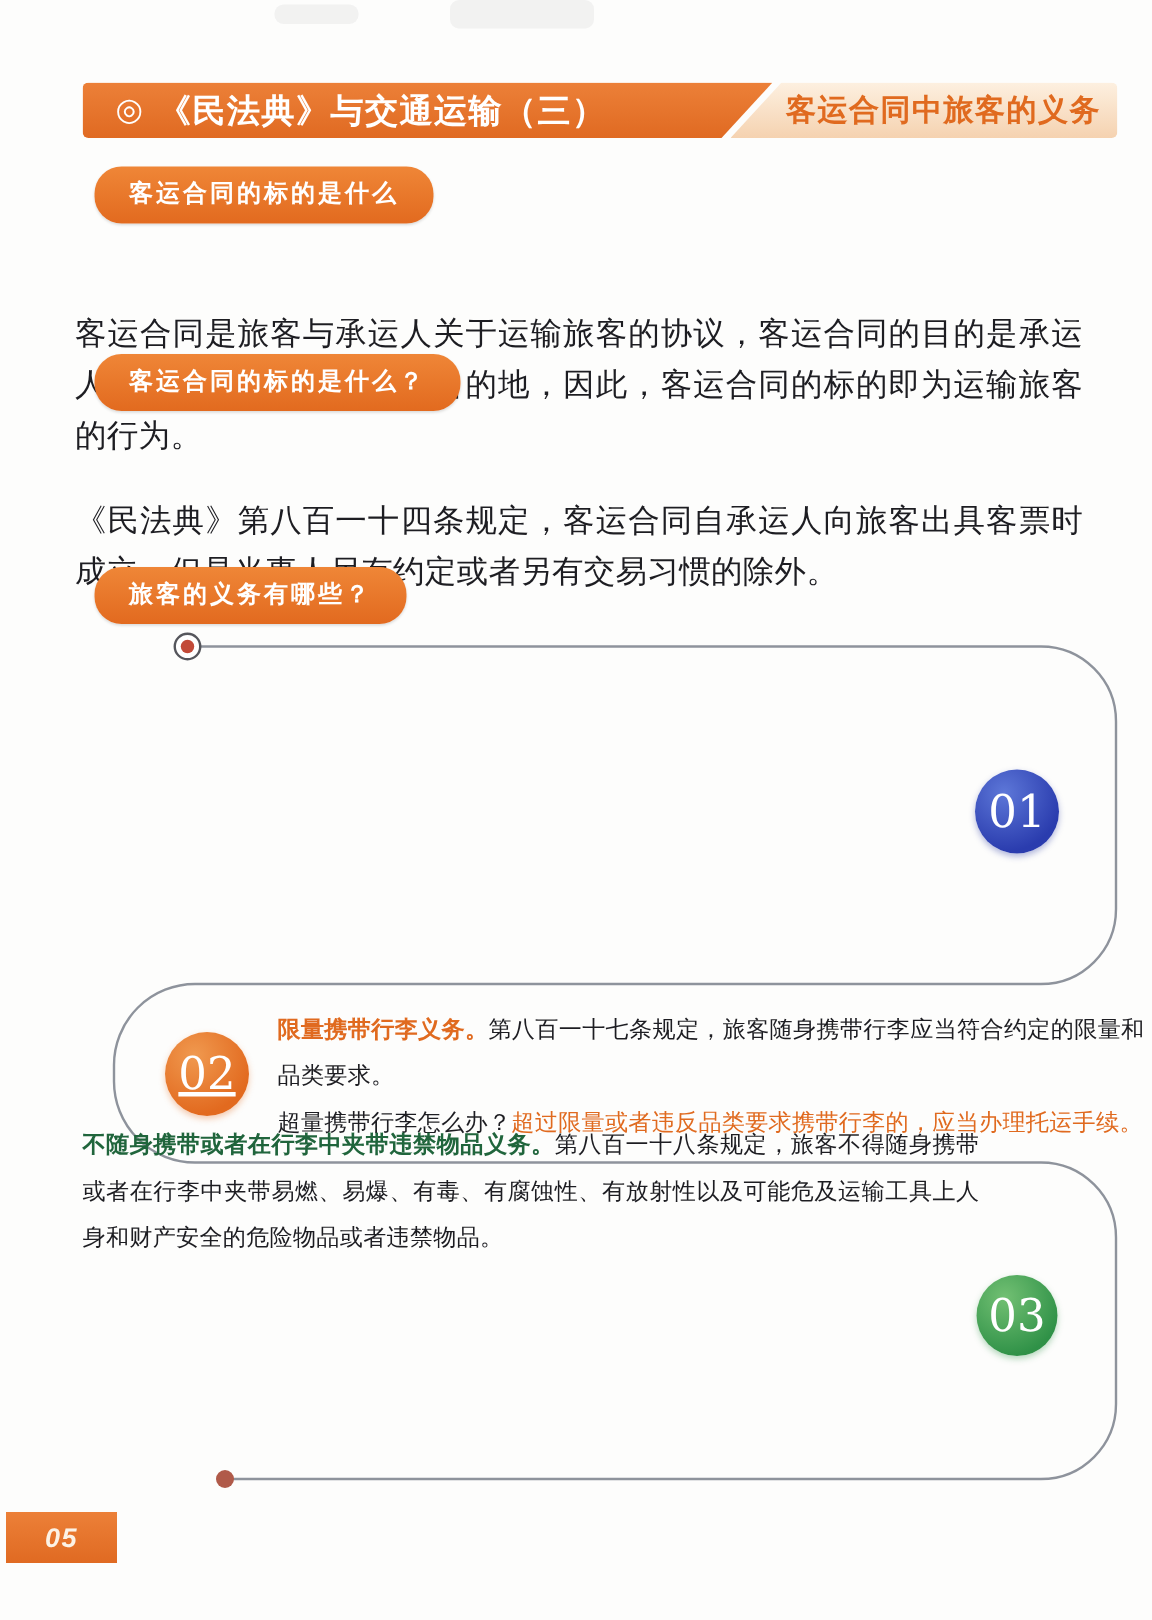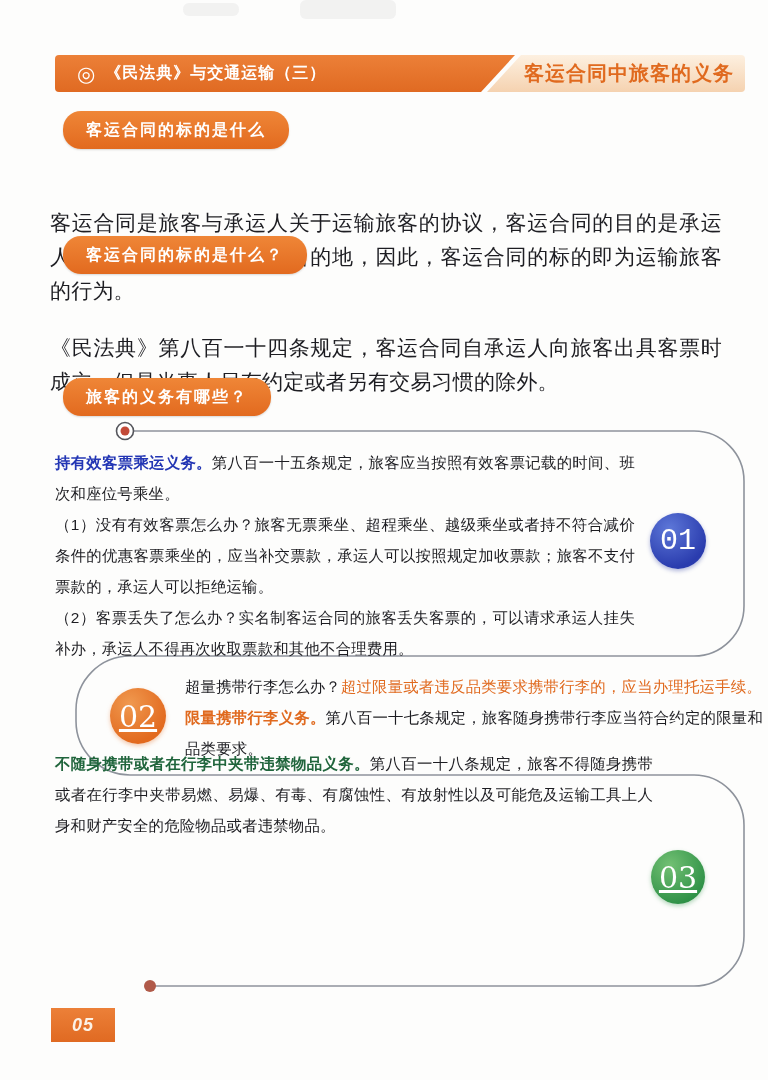--- a/index.html
+++ b/index.html
@@ -9,21 +9,21 @@
   
   .smudge{position:absolute;background:#ededed;border-radius:6px;opacity:.75;}
 
   
   .banner{position:absolute;top:55px;left:55px;width:690px;height:37px;}
   .banner-left{position:absolute;left:0;top:0;width:460px;height:37px;
     background:linear-gradient(180deg,#ec8038,#e06a22);
     clip-path:polygon(0 0,100% 0,calc(100% - 34px) 100%,0 100%);
     border-radius:4px 0 0 4px;display:flex;align-items:center;color:#fff;}
   .banner-left .bullseye{font-size:21px;margin:0 10px 0 22px;line-height:37px;}
-  .banner-left .btitle{font-size:16px;font-weight:700;letter-spacing:1px;}
+  .banner-left .btitle{font-size:22px;font-weight:700;letter-spacing:1px;}
   .banner-right{position:absolute;left:432px;top:0;width:258px;height:37px;
     background:linear-gradient(180deg,#fdf0e0,#f5d2b0);
     clip-path:polygon(34px 0,100% 0,100% 100%,0 100%);
     border-radius:0 4px 4px 0;display:flex;align-items:center;justify-content:center;}
   .banner-right .bsub{font-size:20px;font-weight:700;color:#e06a1f;letter-spacing:1px;padding-left:26px;}
 
   
   .pill{position:absolute;left:63px;height:38px;line-height:38px;padding:0 23px;
     background:linear-gradient(180deg,#ef8637,#e26a1f);
     border-radius:18px;color:#fff;font-size:16px;font-weight:700;letter-spacing:2px;
@@ -38,32 +38,32 @@
     text-align:justify;letter-spacing:.2px;}
   .card-text p{margin:0;}
   .lead-blue{color:#2336b4;font-weight:700;}
   .lead-orange{color:#e06a1f;font-weight:700;}
   .lead-green{color:#20653c;font-weight:700;}
   .ans-orange{color:#e06a1f;}
 
   
   .num-circle{position:absolute;border-radius:50%;display:flex;align-items:center;justify-content:center;
     color:#fff;font-family:"DejaVu Serif",serif;font-size:30px;}
-  .num-blue{background:radial-gradient(circle at 35% 28%,#5d77d8,#2a3cae 72%);box-shadow:0 2px 4px rgba(30,47,158,.35);font-family:Liberation Mono, monospace;}
+  .num-blue{background:radial-gradient(circle at 35% 28%,#5d77d8,#2a3cae 72%);box-shadow:0 2px 4px rgba(30,47,158,.35);}
   .num-orange{background:radial-gradient(circle at 35% 28%,#f0994f,#e26a1f 72%);box-shadow:0 2px 4px rgba(226,106,31,.35);text-decoration:underline;}
-  .num-green{background:radial-gradient(circle at 35% 28%,#72c073,#2f9147 75%);box-shadow:0 2px 4px rgba(47,145,71,.35);text-decoration:underline;}
+  .num-green{background:radial-gradient(circle at 35% 28%,#72c073,#2f9147 75%);box-shadow:0 2px 4px rgba(47,145,71,.35);}
 
   
   #flow-svg{position:absolute;left:0;top:420px;}
 
   
-  .page-num{position:absolute;left:4px;top:1008px;width:64px;height:34px;
+  .page-num{position:absolute;left:4px;top:1008px;width:74px;height:34px;
     background:linear-gradient(180deg,#ec8038,#e06a22);color:#fcf2e6;
     display:flex;align-items:center;justify-content:center;
-    font-size:18px;font-weight:700;font-style:italic;letter-spacing:1px;margin-left:47px;}
+    font-size:18px;font-weight:700;font-style:italic;letter-spacing:1px;}
 </style>
 </head>
 <body>
 
 <div id="page">
 
   <div class="smudge" style="left:183px;top:3px;width:56px;height:13px;"></div>
   <div class="smudge" style="left:300px;top:0;width:96px;height:19px;"></div>
 
   <div class="banner">
@@ -86,35 +86,28 @@
 
   <svg id="flow-svg" width="768" height="580" viewBox="0 0 768 580">
     <path d="M 134 11 L 694 11 A 50 50 0 0 1 744 61 L 744 186 A 50 50 0 0 1 694 236
              L 130 236 A 54 54 0 0 0 76 290 L 76 301 A 54 54 0 0 0 130 355
              L 694 355 A 50 50 0 0 1 744 405 L 744 516 A 50 50 0 0 1 694 566 L 152 566" fill="none" stroke="#8e939c" stroke-width="1.6"></path>
     <circle cx="125" cy="11" r="8.5" fill="#ffffff" stroke="#55565c" stroke-width="1.6"></circle>
     <circle cx="125" cy="11" r="4.5" fill="#c24a38"></circle>
     <circle cx="150" cy="566" r="6" fill="#b05a49"></circle>
   </svg>
 
-  <div class="card-text" style="left:55px;top:447px;width:580px;">
-    <p>
-      <span class="lead-blue">持有效客票乘运义务。</span><span>第八百一十五条规定，旅客应当按照有效客票记载的时间、班次和座位号乘坐。</span>
-    </p>
-    <p>（1）没有有效客票怎么办？旅客无票乘坐、超程乘坐、越级乘坐或者持不符合减价条件的优惠客票乘坐的，应当补交票款，承运人可以按照规定加收票款；旅客不支付票款的，承运人可以拒绝运输。</p>
-    <p>（2）客票丢失了怎么办？实名制客运合同的旅客丢失客票的，可以请求承运人挂失补办，承运人不得再次收取票款和其他不合理费用。</p>
-  </div>
   <div class="num-circle num-blue" style="left:650px;top:513px;width:56px;height:56px;">01</div>
 
   <div class="card-text" style="left:185px;top:671px;width:578px;">
     <p>
-      <span>超量携带行李怎么办？</span><span class="ans-orange">超过限量或者违反品类要求携带行李的，应当办理托运手续。</span>
+      <span class="lead-orange">限量携带行李义务。</span><span>第八百一十七条规定，旅客随身携带行李应当符合约定的限量和品类要求。</span>
     </p>
     <p>
-      <span class="lead-orange">限量携带行李义务。</span><span>第八百一十七条规定，旅客随身携带行李应当符合约定的限量和品类要求。</span>
+      <span>超量携带行李怎么办？</span><span class="ans-orange">超过限量或者违反品类要求携带行李的，应当办理托运手续。</span>
     </p>
   </div>
   <div class="num-circle num-orange" style="left:110px;top:688px;width:56px;height:56px;">02</div>
 
   <div class="card-text" style="left:55px;top:748px;width:598px;">
     <p>
       <span class="lead-green">不随身携带或者在行李中夹带违禁物品义务。</span><span>第八百一十八条规定，旅客不得随身携带或者在行李中夹带易燃、易爆、有毒、有腐蚀性、有放射性以及可能危及运输工具上人身和财产安全的危险物品或者违禁物品。</span>
     </p>
   </div>
   <div class="num-circle num-green" style="left:651px;top:850px;width:54px;height:54px;">03</div>

